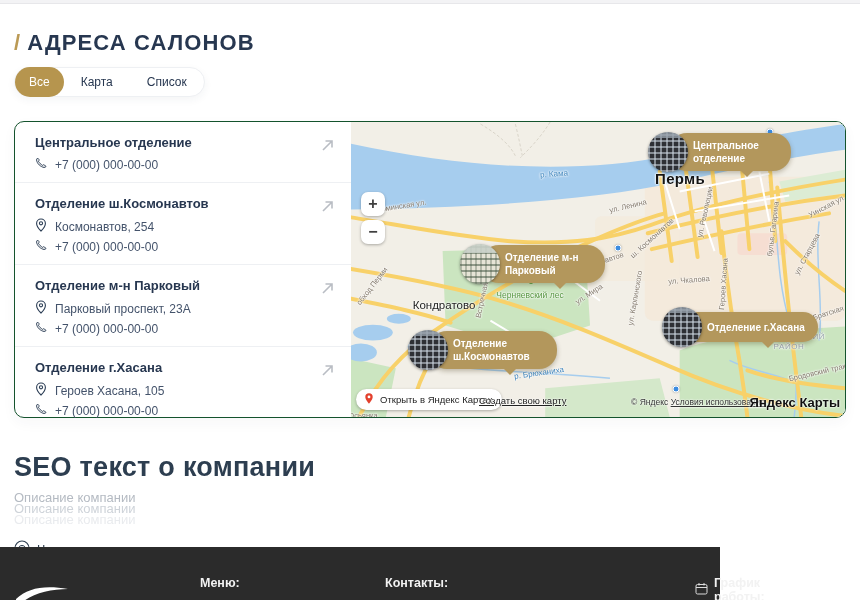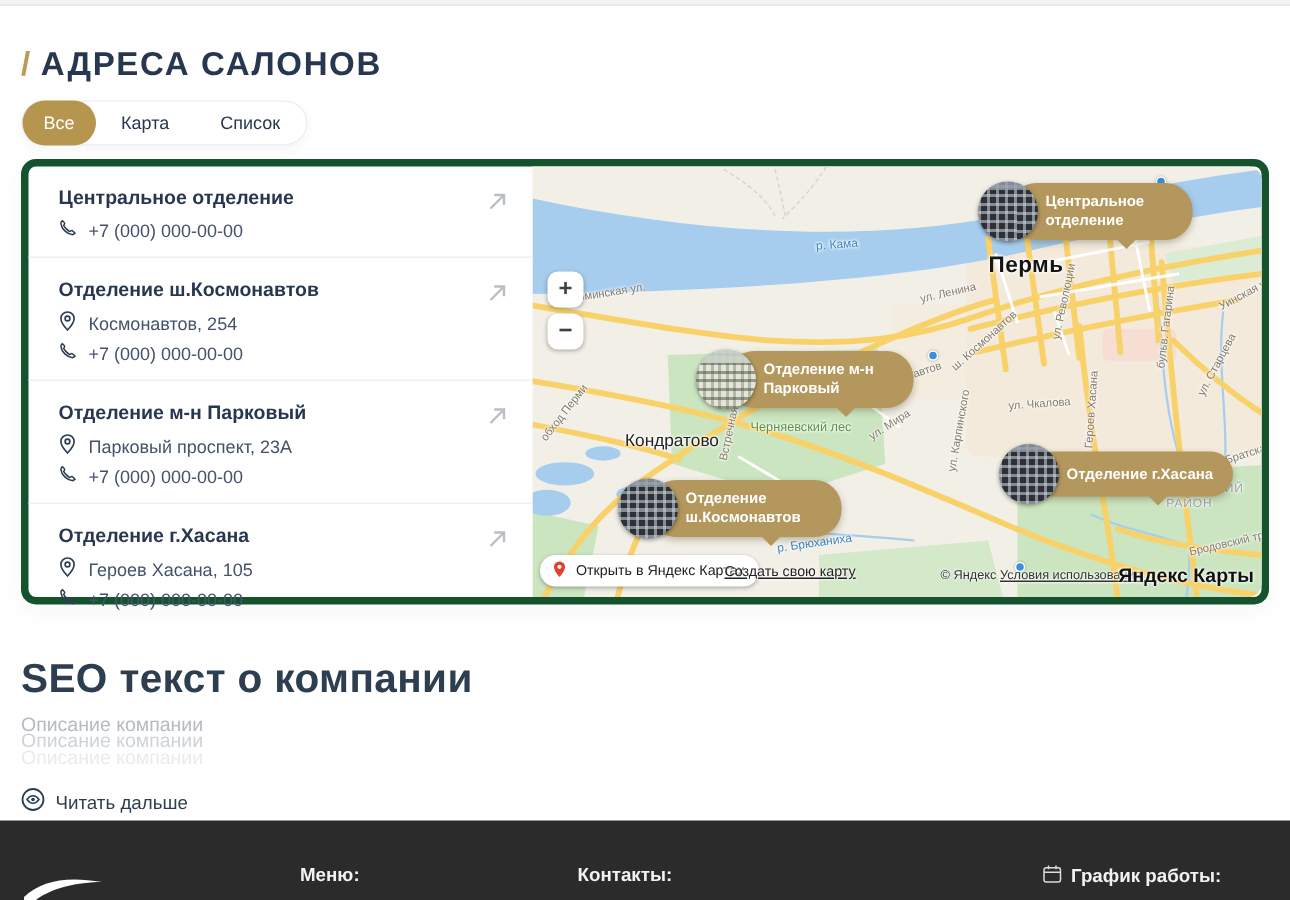--- a/index.html
+++ b/index.html
@@ -13,21 +13,21 @@
 
   .page-title { margin-top:26px; font-size:22px; font-weight:bold; letter-spacing:.05em; color:#273750; }
   .page-title .slash { color:#bb9a55; margin-right:6px; font-weight:bold; }
 
   .tabs { margin-top:11px; display:inline-flex; align-items:center; background:#fff;
           border:1px solid #eef0f3; border-radius:17px; height:30px;
           box-shadow:0 3px 8px rgba(40,55,80,.05); }
   .tab { padding:0 17px; font-size:12px; color:#273750; height:30px; display:flex; align-items:center; cursor:pointer; }
   .tab.active { background:#b6954e; color:#fff; border-radius:17px; font-weight:normal; padding:0 14px; }
 
-  .card { margin-top:9px; display:flex; height:297px; border:5px solid #14532d; border-radius:10px;
+  .card { margin-top:24px; display:flex; height:297px; border:1px solid #14532d; border-radius:10px;
           background:#fff; box-shadow:0 5px 14px rgba(40,55,80,.04); }
   .branch-list { width:336px; flex:none; display:flex; flex-direction:column; }
   .branch { flex:1; position:relative; padding:13px 46px 10px 20px; }
   .branch + .branch { border-top:1px solid #eef0f3; }
   .branch-name { font-size:13px; font-weight:bold; color:#273750; margin-bottom:7px; }
   .branch-row { display:flex; align-items:center; gap:8px; font-size:12px; color:#44536b; margin-top:4px; }
   .branch-row svg { flex:none; }
   .branch-arrow { position:absolute; top:15px; right:15px; cursor:pointer; }
 
   
@@ -80,21 +80,21 @@
 
   
   .seo-heading { margin-top:34px; font-size:27px; font-weight:bold; color:#2d3e50; letter-spacing:.01em; }
   .seo-lines { margin-top:9px; font-size:13px; line-height:11px; }
   .seo-line-0 { color:#b4bac2; }
   .seo-line-1 { color:#ced3d9; }
   .seo-line-2 { color:#e9ebee; }
   .read-more { margin-top:15px; display:inline-flex; align-items:center; gap:7px; font-size:12.5px; color:#2d3e50; cursor:pointer; }
 
   
-  .footer { position:absolute; left:0; bottom:0; width:860px; height:53px; background:#2b2b2b; }
+  .footer { position:absolute; left:0; bottom:0; width:720px; height:53px; background:#2b2b2b; }
   .f-col { position:absolute; top:29px; font-size:12.5px; font-weight:bold; color:#f2f2f2; display:flex; align-items:center; gap:6px; }
   .f-logo { position:absolute; left:14px; bottom:-5px; }
 </style>
 </head>
 <body>
 
 <div class="topstrip"></div>
 
 <div class="page">
   <h1 class="page-title"><span class="slash">/</span><span>АДРЕСА САЛОНОВ</span></h1>
@@ -210,21 +210,21 @@
           <path d="M310,50 L322,140 M336,46 L348,136 M362,42 L372,132 M392,40 L400,128 M420,38 L426,120"></path>
           <path d="M298,112 C360,96 430,82 496,74 M302,128 C360,114 420,102 480,92"></path>
           <path d="M0,178 C40,186 70,192 100,202 M58,297 C64,272 72,252 86,228"></path>
           <path d="M398,250 C420,258 450,264 496,268"></path>
         </g>
         <g stroke="#ffffff" stroke-width="2" fill="none">
           <path d="M330,70 L420,52 M345,90 L440,74 M315,60 L330,108 M410,50 L420,100 M355,100 L365,130 M210,150 L250,180 M140,200 L190,230"></path>
         </g>
       </svg>
 
-      <span class="mlabel city" style="left:316px; top:66px;padding-left:26px;">Пермь</span>
+      <span class="mlabel city" style="left:316px; top:56px;padding-left:26px;">Пермь</span>
       <span class="mlabel town" style="left:93px;  top:183px;">Кондратово</span>
       <span class="mlabel forest" style="left:179px; top:173px;">Черняевский лес</span>
       <span class="paw" style="left:180px; top:159px;"><svg width="11" height="11" viewBox="0 0 12 12">
             <ellipse cx="6" cy="8" rx="2.4" ry="1.9" fill="#58a043"></ellipse>
             <circle cx="2.6" cy="5.6" r="1" fill="#58a043"></circle>
             <circle cx="5" cy="3.9" r="1" fill="#58a043"></circle>
             <circle cx="7.4" cy="3.9" r="1" fill="#58a043"></circle>
             <circle cx="9.4" cy="5.6" r="1" fill="#58a043"></circle>
           </svg></span>
       <span class="mlabel district" style="left:438px; top:220px;">СВЕРДЛОВСКИЙ РАЙОН</span>

